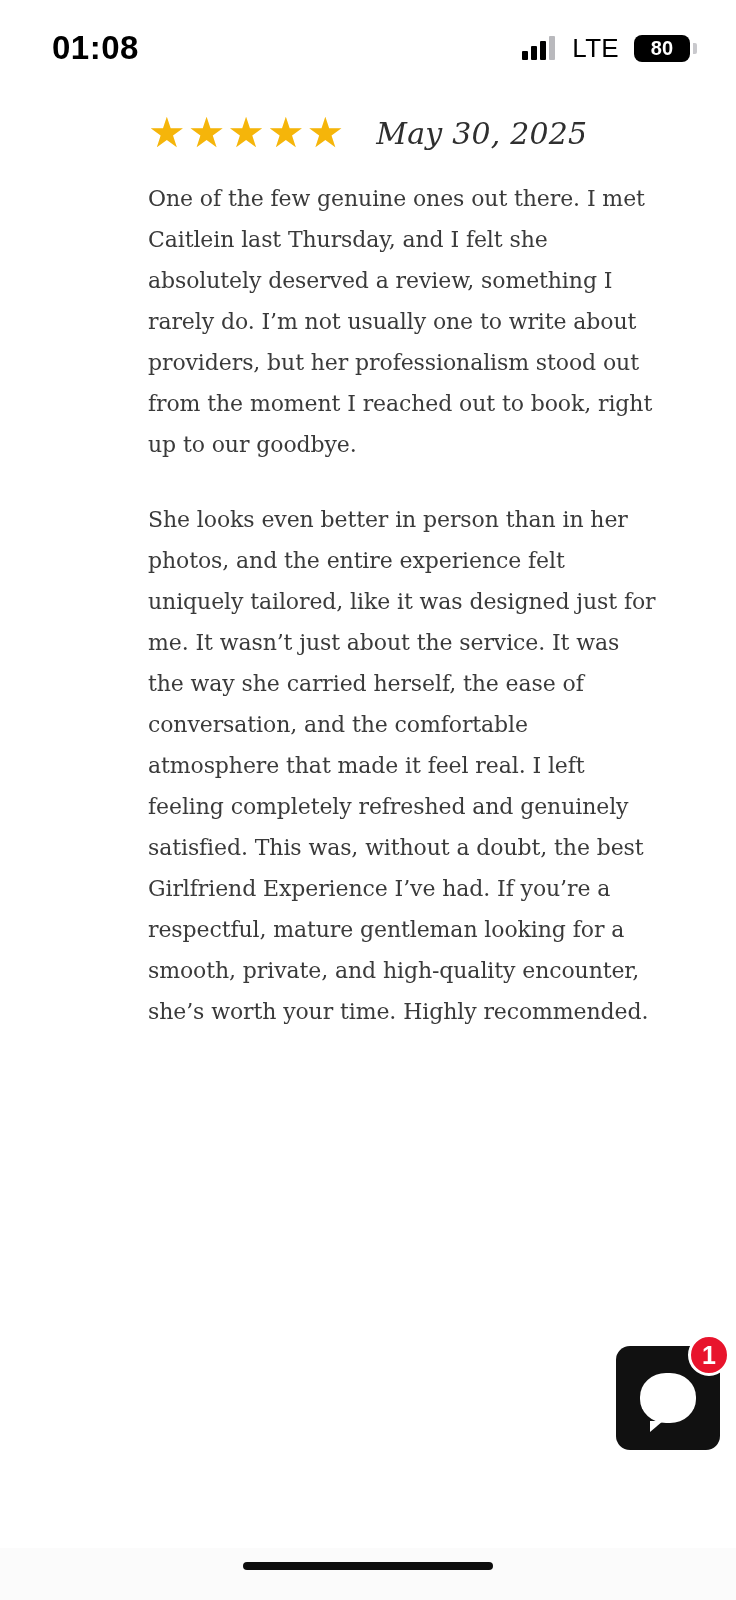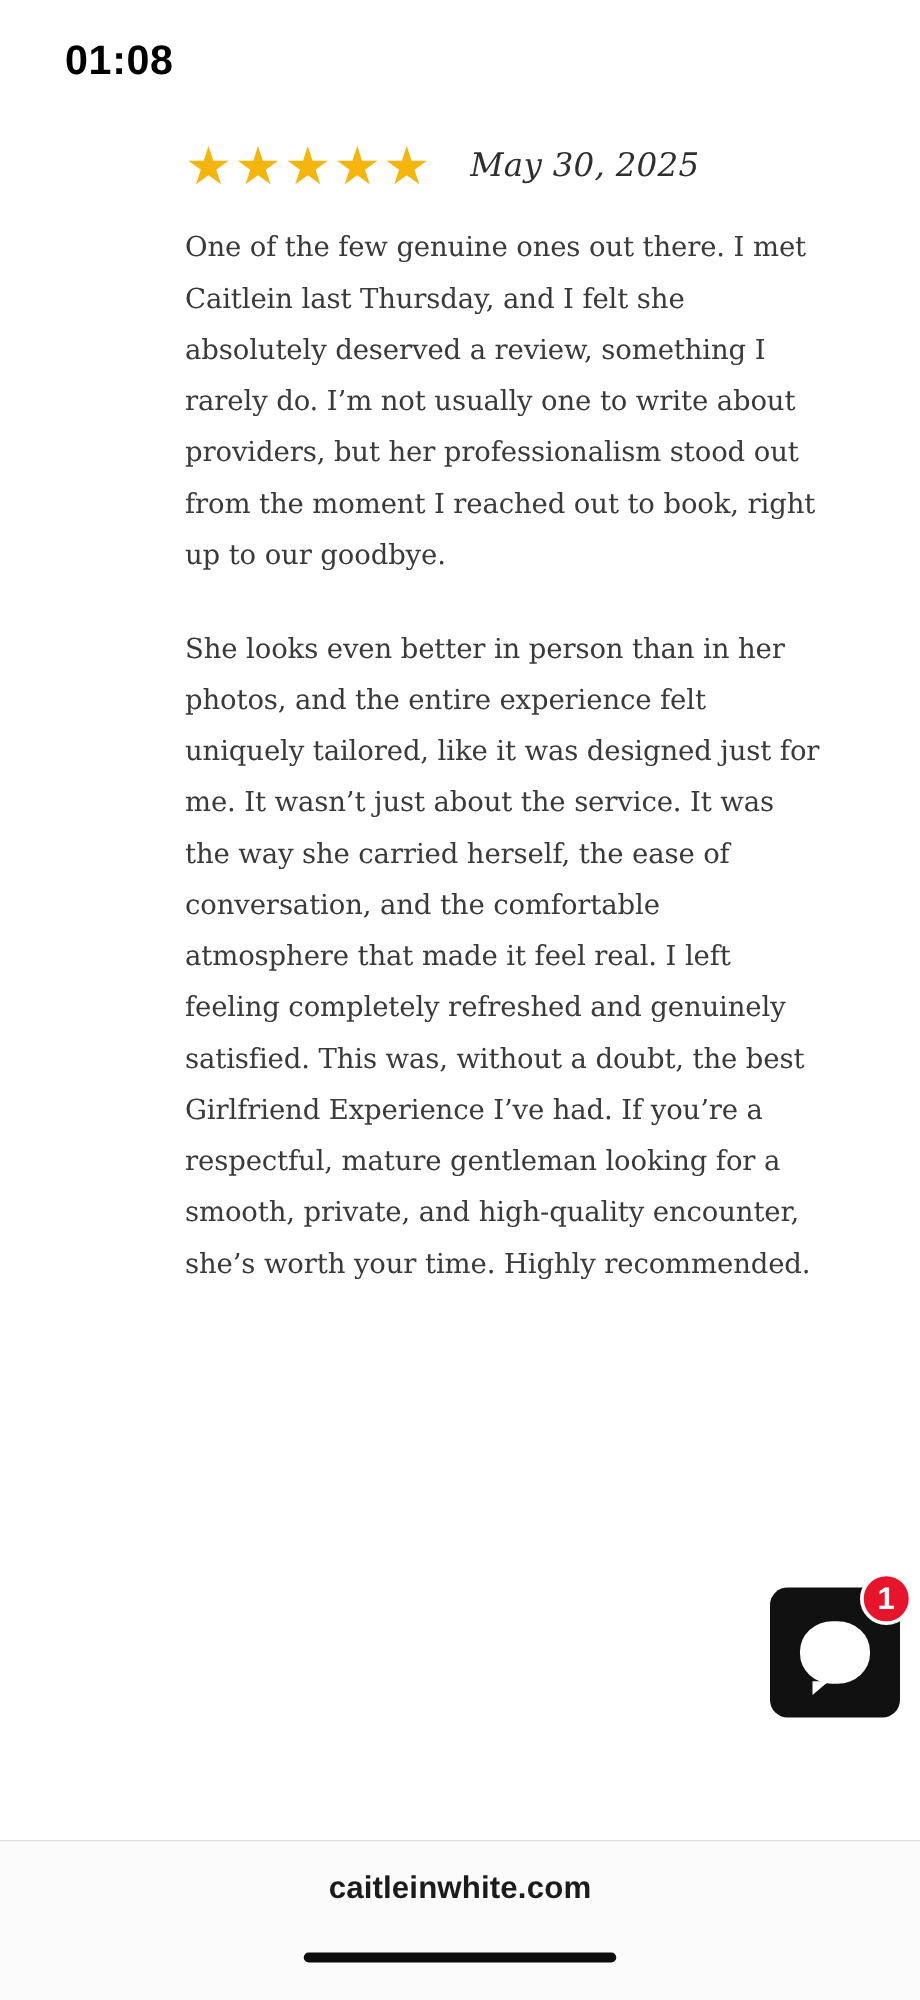--- a/index.html
+++ b/index.html
@@ -106,21 +106,21 @@
   }
   .stars {
     font-size: 42px;
     letter-spacing: 2px;
     color: #f5b50a;
     line-height: 1;
   }
   .review-date {
     font-family: "DejaVu Serif", serif;
     font-style: italic;
-    font-size: 26px;
+    font-size: 30px;
     color: #2f2f2f;
     letter-spacing: 0.2px;
   }
   .review-body {
     padding: 18px 40px 0 110px;
   }
   .review-body p {
     font-family: "DejaVu Serif", serif;
     font-size: 22px;
     line-height: 41px;
@@ -218,20 +218,32 @@
     background: #0d0d0d;
   }
 </style>
 </head>
 <body>
 
 <div class="phone">
 
   <div class="statusbar">
     <div class="status-time">01:08</div>
+    <div class="status-right">
+      <div class="signal">
+        <i></i>
+          <i></i>
+          <i></i>
+          <i></i>
+      </div>
+      <div class="lte">LTE</div>
+      <div class="battery">
+        <span>80</span>
+      </div>
+    </div>
   </div>
 
   <div class="content">
 
     <div class="review-head">
       <div class="stars">★★★★★</div>
       <div class="review-date">May 30, 2025</div>
     </div>
 
     <div class="review-body">
@@ -239,20 +251,17 @@
       <p>She looks even better in person than in her photos, and the entire experience felt uniquely tailored, like it was designed just for me. It wasn’t just about the service. It was the way she carried herself, the ease of conversation, and the comfortable atmosphere that made it feel real. I left feeling completely refreshed and genuinely satisfied. This was, without a doubt, the best Girlfriend Experience I’ve had. If you’re a respectful, mature gentleman looking for a smooth, private, and high-quality encounter, she’s worth your time. Highly recommended.</p>
     </div>
 
     <div class="chat-widget">
       <div class="bubble"></div>
       <div class="chat-badge">1</div>
     </div>
 
   </div>
 
-  <div class="browser-bar">
-    <div class="site-url">caitleinwhite.com</div>
-  </div>
   <div class="home-indicator-wrap">
     <div class="home-indicator"></div>
   </div>
 
 </div>
 
 </body></html>

